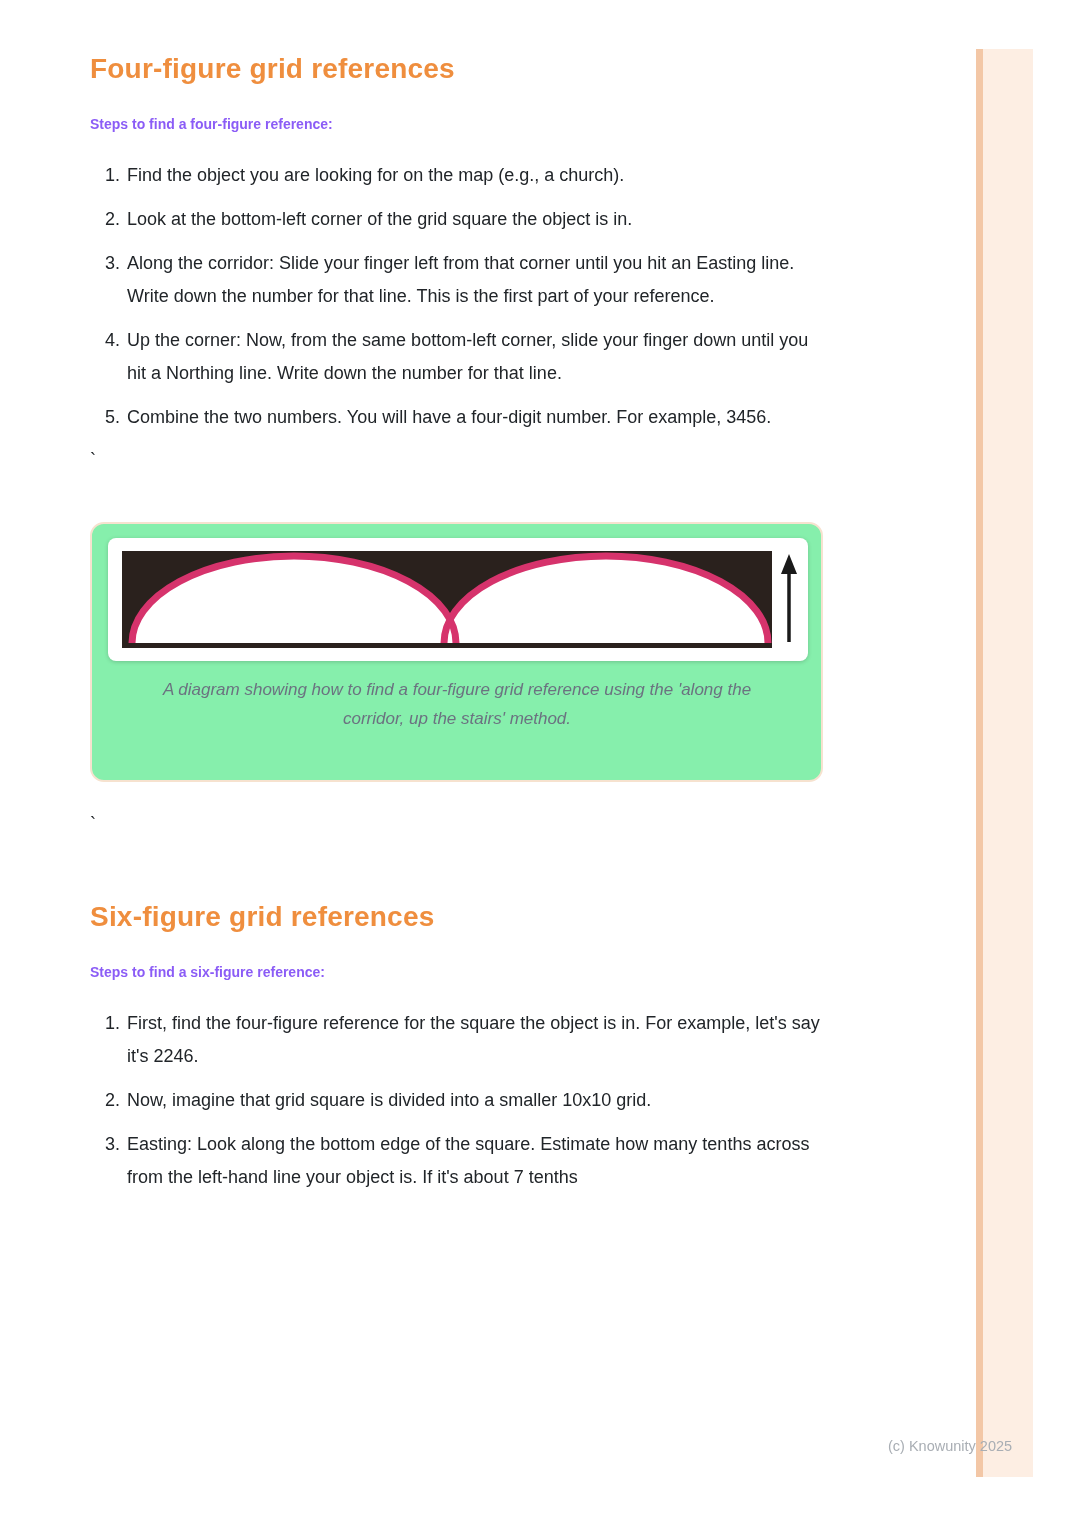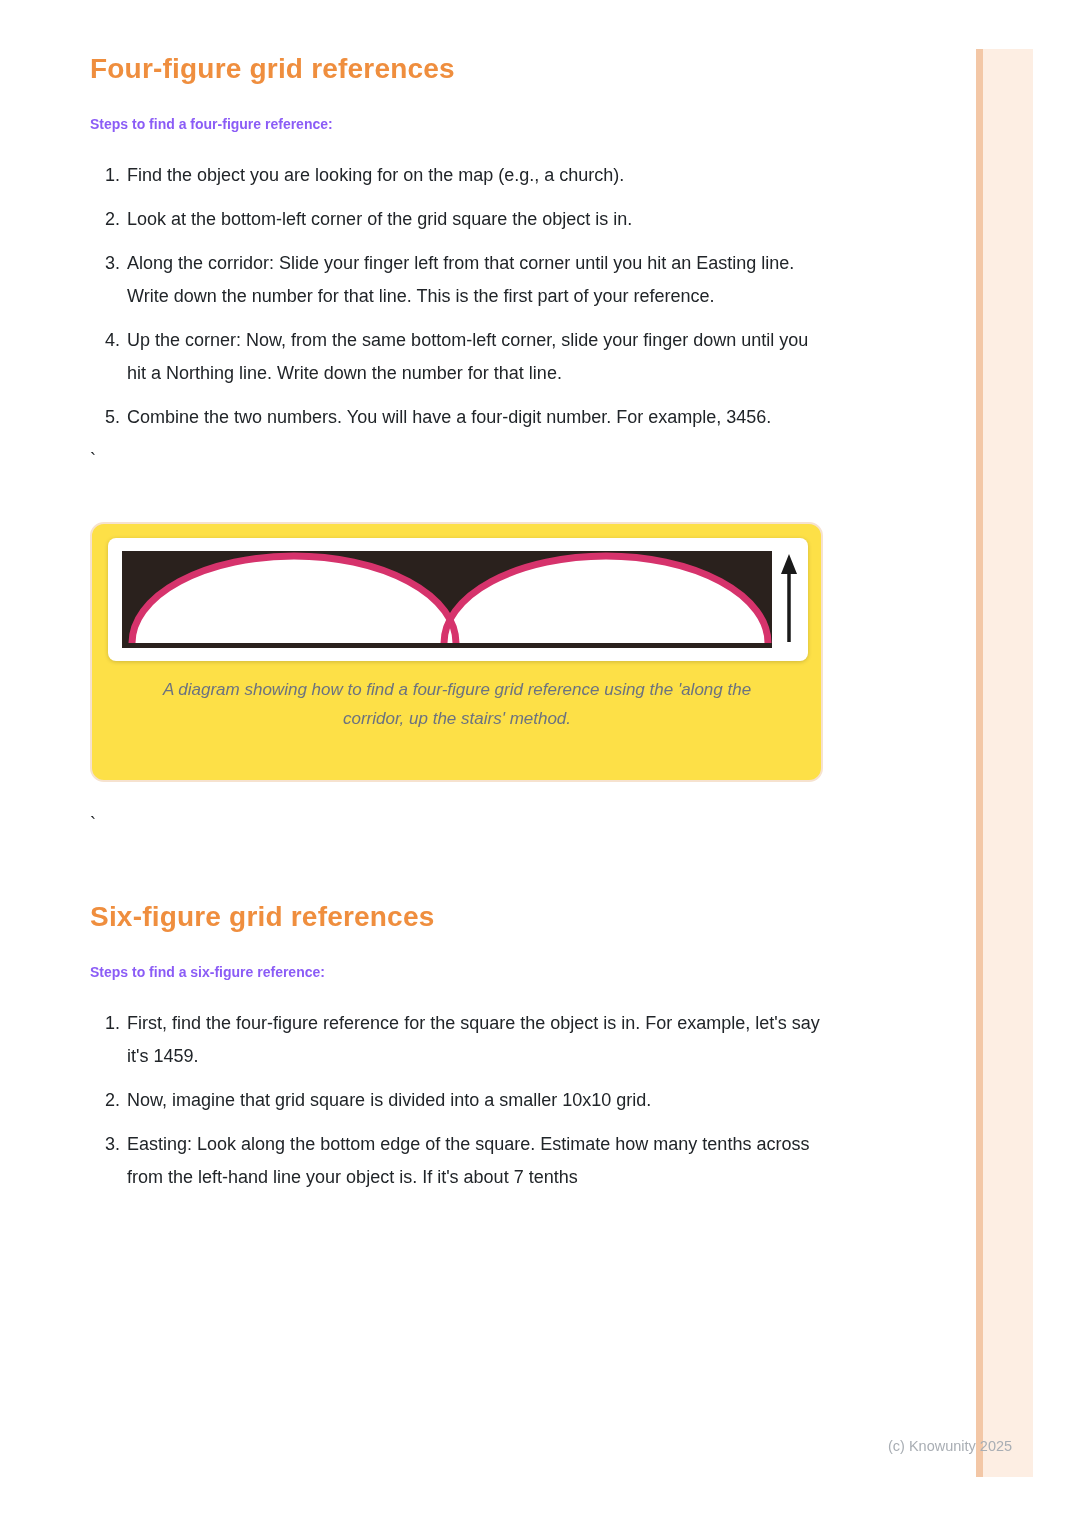--- a/index.html
+++ b/index.html
@@ -65,21 +65,21 @@
     font-size:18px;
     line-height:20px;
   }
   p.tick2{margin-top:32px;}
   figure.card{
     margin:52px 0 0 0;
     width:733px;
     box-sizing:border-box;
     border:2px solid #f6e2cf;
     border-radius:14px;
-    background:#fde047;
+    background:#86efac;
     padding:14px 15px 47px 16px;
   }
   .imgbox{
     background:#ffffff;
     border-radius:8px;
     box-shadow:0 1px 4px rgba(0,0,0,0.18);
     padding:13px 8px 13px 14px;
     width:700px;
     box-sizing:border-box;
     display:flex;
@@ -149,21 +149,21 @@
     </figure>
 
     <p class="tick tick2">`</p>
 
     <h2 class="h-orange h2-six">Six-figure grid references</h2>
 
 
     <h3 class="steps">Steps to find a six-figure reference:</h3>
 
     <ol class="steps-list">
-      <li><span>First, find the </span><span class="b">four-figure reference</span><span> for the square the object is in. For example, let's say it's </span><span class="b">1459</span><span>.</span></li>
+      <li><span>First, find the </span><span class="b">four-figure reference</span><span> for the square the object is in. For example, let's say it's </span><span class="b">2246</span><span>.</span></li>
       <li><span>Now, imagine that grid square is divided into a smaller 10x10 grid.</span></li>
       <li><span class="b">Easting:</span><span> Look along the bottom edge of the square. Estimate how many tenths across from the left-hand line your object is. If it's about 7 tenths</span></li>
     </ol>
 
   </main>
 
   <div class="footer">(c) Knowunity 2025</div>
 
 </div>
 

